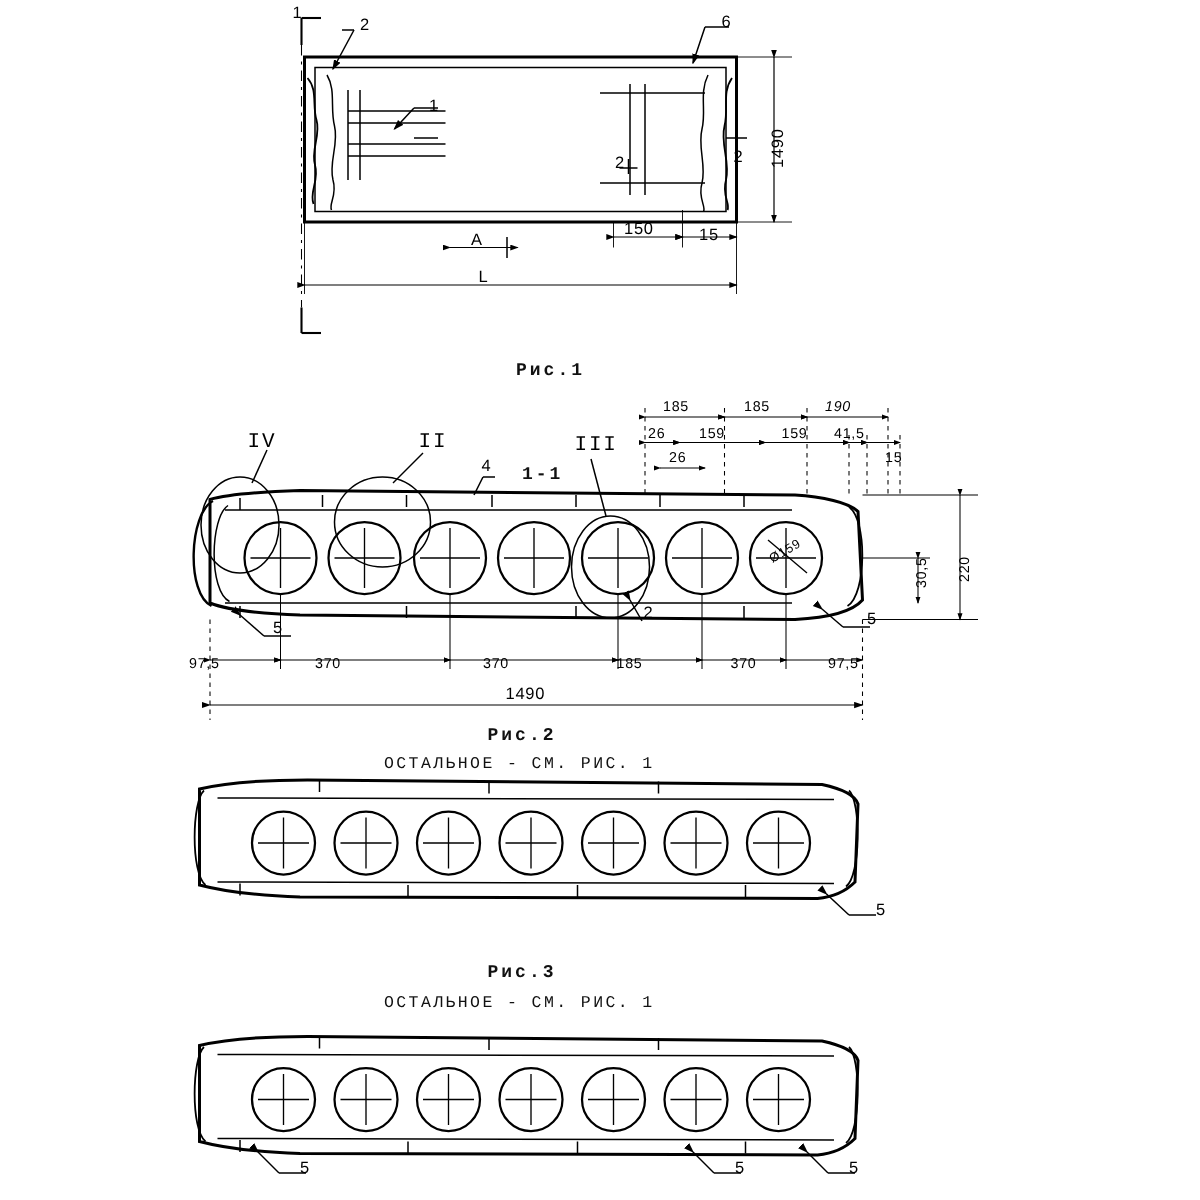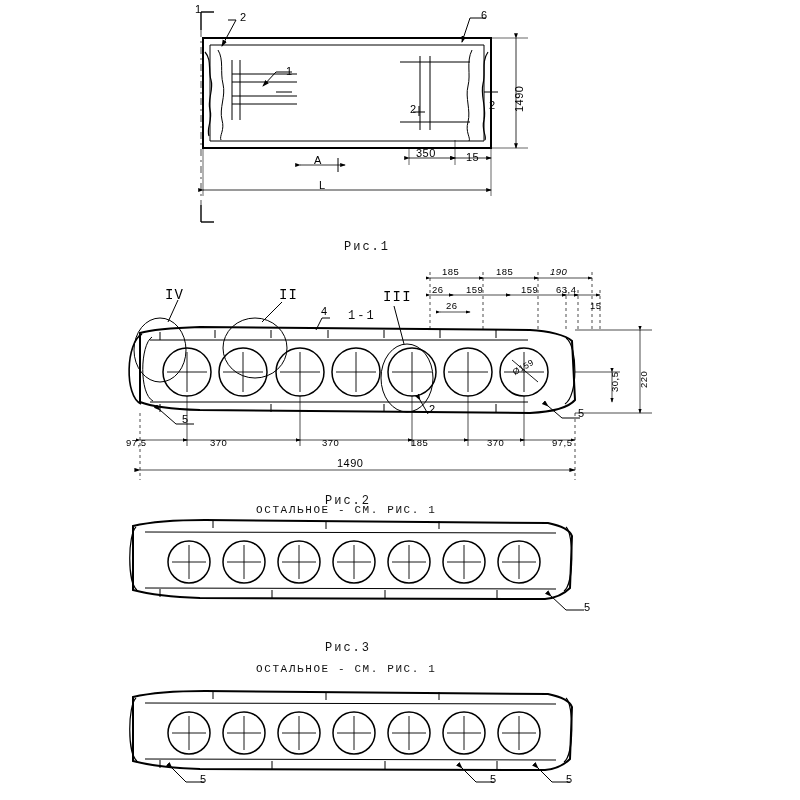--- a/index.html
+++ b/index.html
@@ -3,21 +3,21 @@
 <meta charset="utf-8">
 <style>
   html,body{margin:0;padding:0;background:#fff;}
   body{width:800px;height:800px;position:relative;font-family:"Liberation Sans",sans-serif;color:#111;overflow:hidden;}
   #sheet{position:absolute;left:0;top:0;width:800px;height:800px;}
   .lbl{position:absolute;font-size:11px;line-height:11px;letter-spacing:.5px;white-space:nowrap;color:#000;}
   .lbl.mono{font-family:"Liberation Mono",monospace;font-size:14px;letter-spacing:1.2px;}
   .lbl.small{font-size:9.5px;}
   .lbl.vert{transform-origin:0 0;transform:rotate(-90deg);}
   .lbl.tiny{font-size:8.5px;}
-  .cap{position:absolute;font-family:"Liberation Mono",monospace;font-size:12px;letter-spacing:2px;}
+  .cap{position:absolute;font-family:"Liberation Mono",monospace;font-size:12px;letter-spacing:2px;font-weight:bold;}
   .capu{position:absolute;font-family:"Liberation Mono",monospace;font-size:11px;letter-spacing:1.6px;}
 </style>
 </head>
 <body>
 
 <svg id="sheet" viewBox="0 0 800 800" xmlns="http://www.w3.org/2000/svg">
   <defs>
     <marker id="ah" markerWidth="9" markerHeight="9" refX="8" refY="3" orient="auto" markerUnits="strokeWidth">
       <path d="M0,0 L9,3 L0,6 z" fill="#000"></path>
     </marker>
@@ -302,21 +302,21 @@
   </g>
 </svg>
 
 <div class="lbl" style="left:195px;top:4px;">1</div>
 <div class="lbl" style="left:240px;top:12px;">2</div>
 <div class="lbl" style="left:481px;top:10px;">6</div>
 <div class="lbl" style="left:286px;top:66px;">1</div>
 <div class="lbl" style="left:410px;top:104px;">2</div>
 <div class="lbl" style="left:489px;top:100px;">2</div>
 <div class="lbl vert" style="left:514px;top:112px;">1490</div>
-<div class="lbl" style="left:416px;top:148px;">350</div>
+<div class="lbl" style="left:416px;top:148px;">150</div>
 <div class="lbl" style="left:466px;top:152px;">15</div>
 <div class="lbl" style="left:314px;top:155px;">A</div>
 <div class="lbl" style="left:319px;top:180px;">L</div>
 
 <div class="cap" style="left:344px;top:240px;">Рис.1</div>
 <div class="cap" style="left:348px;top:262px;margin-top:47px;">1-1</div>
 
 <div class="lbl mono" style="left:165px;top:290px;">IV</div>
 <div class="lbl mono" style="left:279px;top:290px;">II</div>
 <div class="lbl mono" style="left:383px;top:292px;">III</div>
@@ -325,35 +325,35 @@
 <div class="lbl" style="left:429px;top:404px;">2</div>
 <div class="lbl" style="left:578px;top:408px;">5</div>
 <div class="lbl tiny" style="left:512px;top:362px;transform:rotate(-30deg);">Ø159</div>
 
 <div class="lbl small" style="left:442px;top:266px;">185</div>
 <div class="lbl small" style="left:496px;top:266px;">185</div>
 <div class="lbl small" style="left:550px;top:266px;font-style:italic;">190</div>
 <div class="lbl small" style="left:432px;top:284px;">26</div>
 <div class="lbl small" style="left:466px;top:284px;">159</div>
 <div class="lbl small" style="left:521px;top:284px;">159</div>
-<div class="lbl small" style="left:556px;top:284px;">63,4</div>
+<div class="lbl small" style="left:556px;top:284px;">41,5</div>
 <div class="lbl small" style="left:590px;top:300px;">15</div>
 <div class="lbl small" style="left:446px;top:300px;">26</div>
 
 <div class="lbl small" style="left:126px;top:437px;">97,5</div>
 <div class="lbl small" style="left:210px;top:437px;">370</div>
 <div class="lbl small" style="left:322px;top:437px;">370</div>
 <div class="lbl small" style="left:411px;top:437px;">185</div>
 <div class="lbl small" style="left:487px;top:437px;">370</div>
 <div class="lbl small" style="left:552px;top:437px;">97,5</div>
 <div class="lbl" style="left:337px;top:458px;">1490</div>
 <div class="lbl small vert" style="left:609px;top:392px;">30,5</div>
 <div class="lbl small vert" style="left:638px;top:388px;">220</div>
 
-<div class="cap" style="left:325px;top:494px;">Рис.2</div>
+<div class="cap" style="left:325px;top:483px;">Рис.2</div>
 <div class="capu" style="left:256px;top:504px;">ОСТАЛЬНОЕ - СМ. РИС. 1</div>
 
 <div class="lbl" style="left:584px;top:602px;">5</div>
 
 <div class="cap" style="left:325px;top:641px;">Рис.3</div>
 <div class="capu" style="left:256px;top:663px;">ОСТАЛЬНОЕ - СМ. РИС. 1</div>
 
 <div class="lbl" style="left:200px;top:774px;">5</div>
 <div class="lbl" style="left:490px;top:774px;">5</div>
 <div class="lbl" style="left:566px;top:774px;">5</div>

